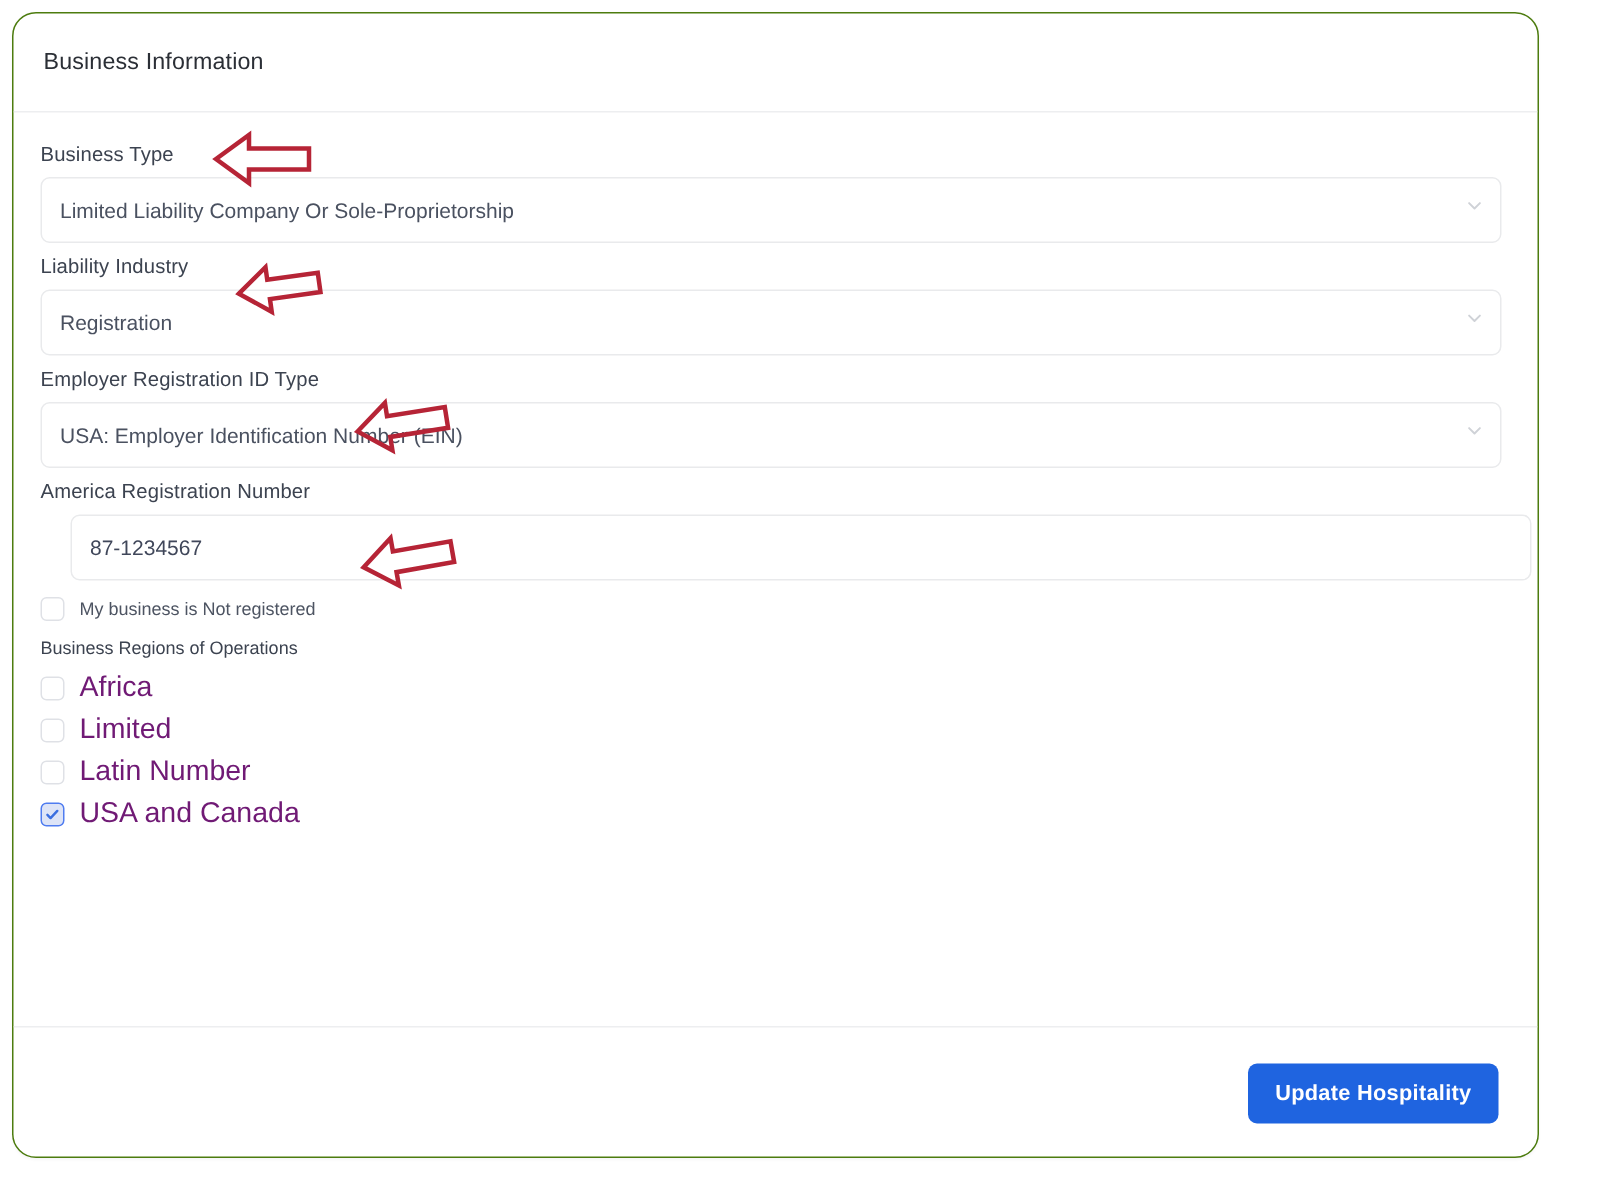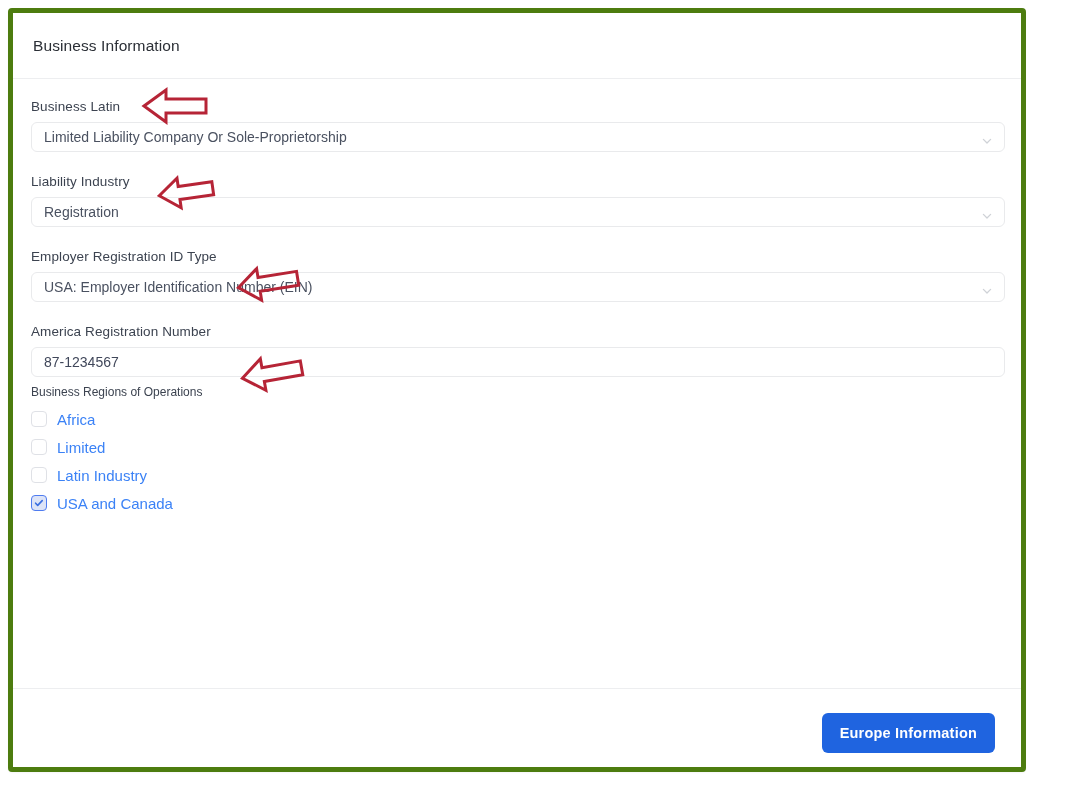--- a/index.html
+++ b/index.html
@@ -23,22 +23,22 @@
   }
 
   
   .card {
     position: absolute;
     left: 8px;
     top: 8px;
     width: 1018px;
     height: 764px;
     background: #ffffff;
-    border: 5px solid #4d7c0f;
-    border-radius: 4px;
+    border: 1px solid #4d7c0f;
+    border-radius: 16px;
     box-sizing: border-box;
     box-shadow: 0 1px 2px rgba(16, 24, 40, 0.04);
     overflow: hidden;
   }
 
   .card-header {
     height: 66px;
     border-bottom: 1px solid #edeef0;
     display: flex;
     align-items: center;
@@ -83,37 +83,38 @@
 
   .select-wrap {
     position: relative;
     width: 974px;
     height: 38px;
   }
 
   .select-box,
   .text-input {
     width: 974px;
-    height: 30px;
+    height: 44px;
     box-sizing: border-box;
     border: 1px solid #e9eaec;
     border-radius: 6px;
     background: #ffffff;
     font-family: "Liberation Sans", sans-serif;
     font-size: 14px;
     color: #4a5160;
     padding: 0 34px 0 12px;
     display: flex;
     align-items: center;
     outline: none;
   }
 
   .text-input {
     padding-right: 24px;
     color: #40475a;
+    margin-left: 20px;
   }
 
   .chevron {
     position: absolute;
     right: 12px;
     top: 50%;
     transform: translateY(-50%);
     width: 12px;
     height: 12px;
     pointer-events: none;
@@ -153,22 +154,22 @@
     background: #dde4f7;
   }
 
   .cbox.checked svg {
     position: absolute;
     left: 1px;
     top: 1px;
   }
 
   .check-label {
-    font-size: 15px;
-    color: #3b82f6;
+    font-size: 19px;
+    color: #701a75;
   }
 
   .check-label.tiny {
     font-size: 12px;
     color: #4d5462;
   }
 
   .group-label {
     font-size: 12px;
     color: #3c4350;
@@ -214,21 +215,21 @@
 
   <div class="card">
 
     <div class="card-header">
       <span class="card-title">Business Information</span>
     </div>
 
     <div class="card-body">
 
       <div class="field">
-        <span class="field-label">Business Latin</span>
+        <span class="field-label">Business Type</span>
         <div class="select-wrap">
           <div class="select-box">Limited Liability Company Or Sole-Proprietorship</div>
           <span class="chevron">
             <svg width="12" height="12" viewBox="0 0 12 12">
                 <path d="M2.4 4.4 L6 8 L9.6 4.4" fill="none" stroke="#cfd2d7" stroke-width="1.3" stroke-linecap="round" stroke-linejoin="round"></path>
               </svg>
           </span>
         </div>
       </div>
 
@@ -254,56 +255,60 @@
               </svg>
           </span>
         </div>
       </div>
 
       <div class="field" style="margin-bottom:0;">
         <span class="field-label">America Registration Number</span>
         <div class="text-input">87-1234567</div>
       </div>
 
+      <div class="check-row small-label">
+        <span class="cbox"></span>
+        <span class="check-label tiny">My business is Not registered</span>
+      </div>
 
       <span class="group-label">Business Regions of Operations</span>
 
       <div class="regions">
 
         <div class="check-row">
           <span class="cbox"></span>
           <span class="check-label">Africa</span>
         </div>
 
 
         <div class="check-row">
           <span class="cbox"></span>
           <span class="check-label">Limited</span>
         </div>
 
         <div class="check-row">
           <span class="cbox"></span>
-          <span class="check-label">Latin Industry</span>
+          <span class="check-label">Latin Number</span>
         </div>
 
         <div class="check-row">
           <span class="cbox checked">
             <svg width="12" height="12" viewBox="0 0 12 12">
                 <path d="M2.6 6.2 L4.7 8.4 L9.2 3.6" fill="none" stroke="#3b6fe0" stroke-width="1.6" stroke-linecap="round" stroke-linejoin="round"></path>
               </svg>
           </span>
           <span class="check-label">USA and Canada</span>
         </div>
 
       </div>
 
     </div>
 
     <div class="card-footer">
-      <button class="primary-btn">Europe Information</button>
+      <button class="primary-btn">Update Hospitality</button>
     </div>
 
   </div>
 
   <div class="anno-arrow" style="left:140px; top:86px;">
     <svg width="70" height="40" viewBox="0 0 70 40">
       <path d="M4 20 L26 4 L26 13 L66 13 L66 27 L26 27 L26 36 Z" fill="none" stroke="#b62436" stroke-width="3" stroke-linejoin="miter"></path>
     </svg>
   </div>
 

